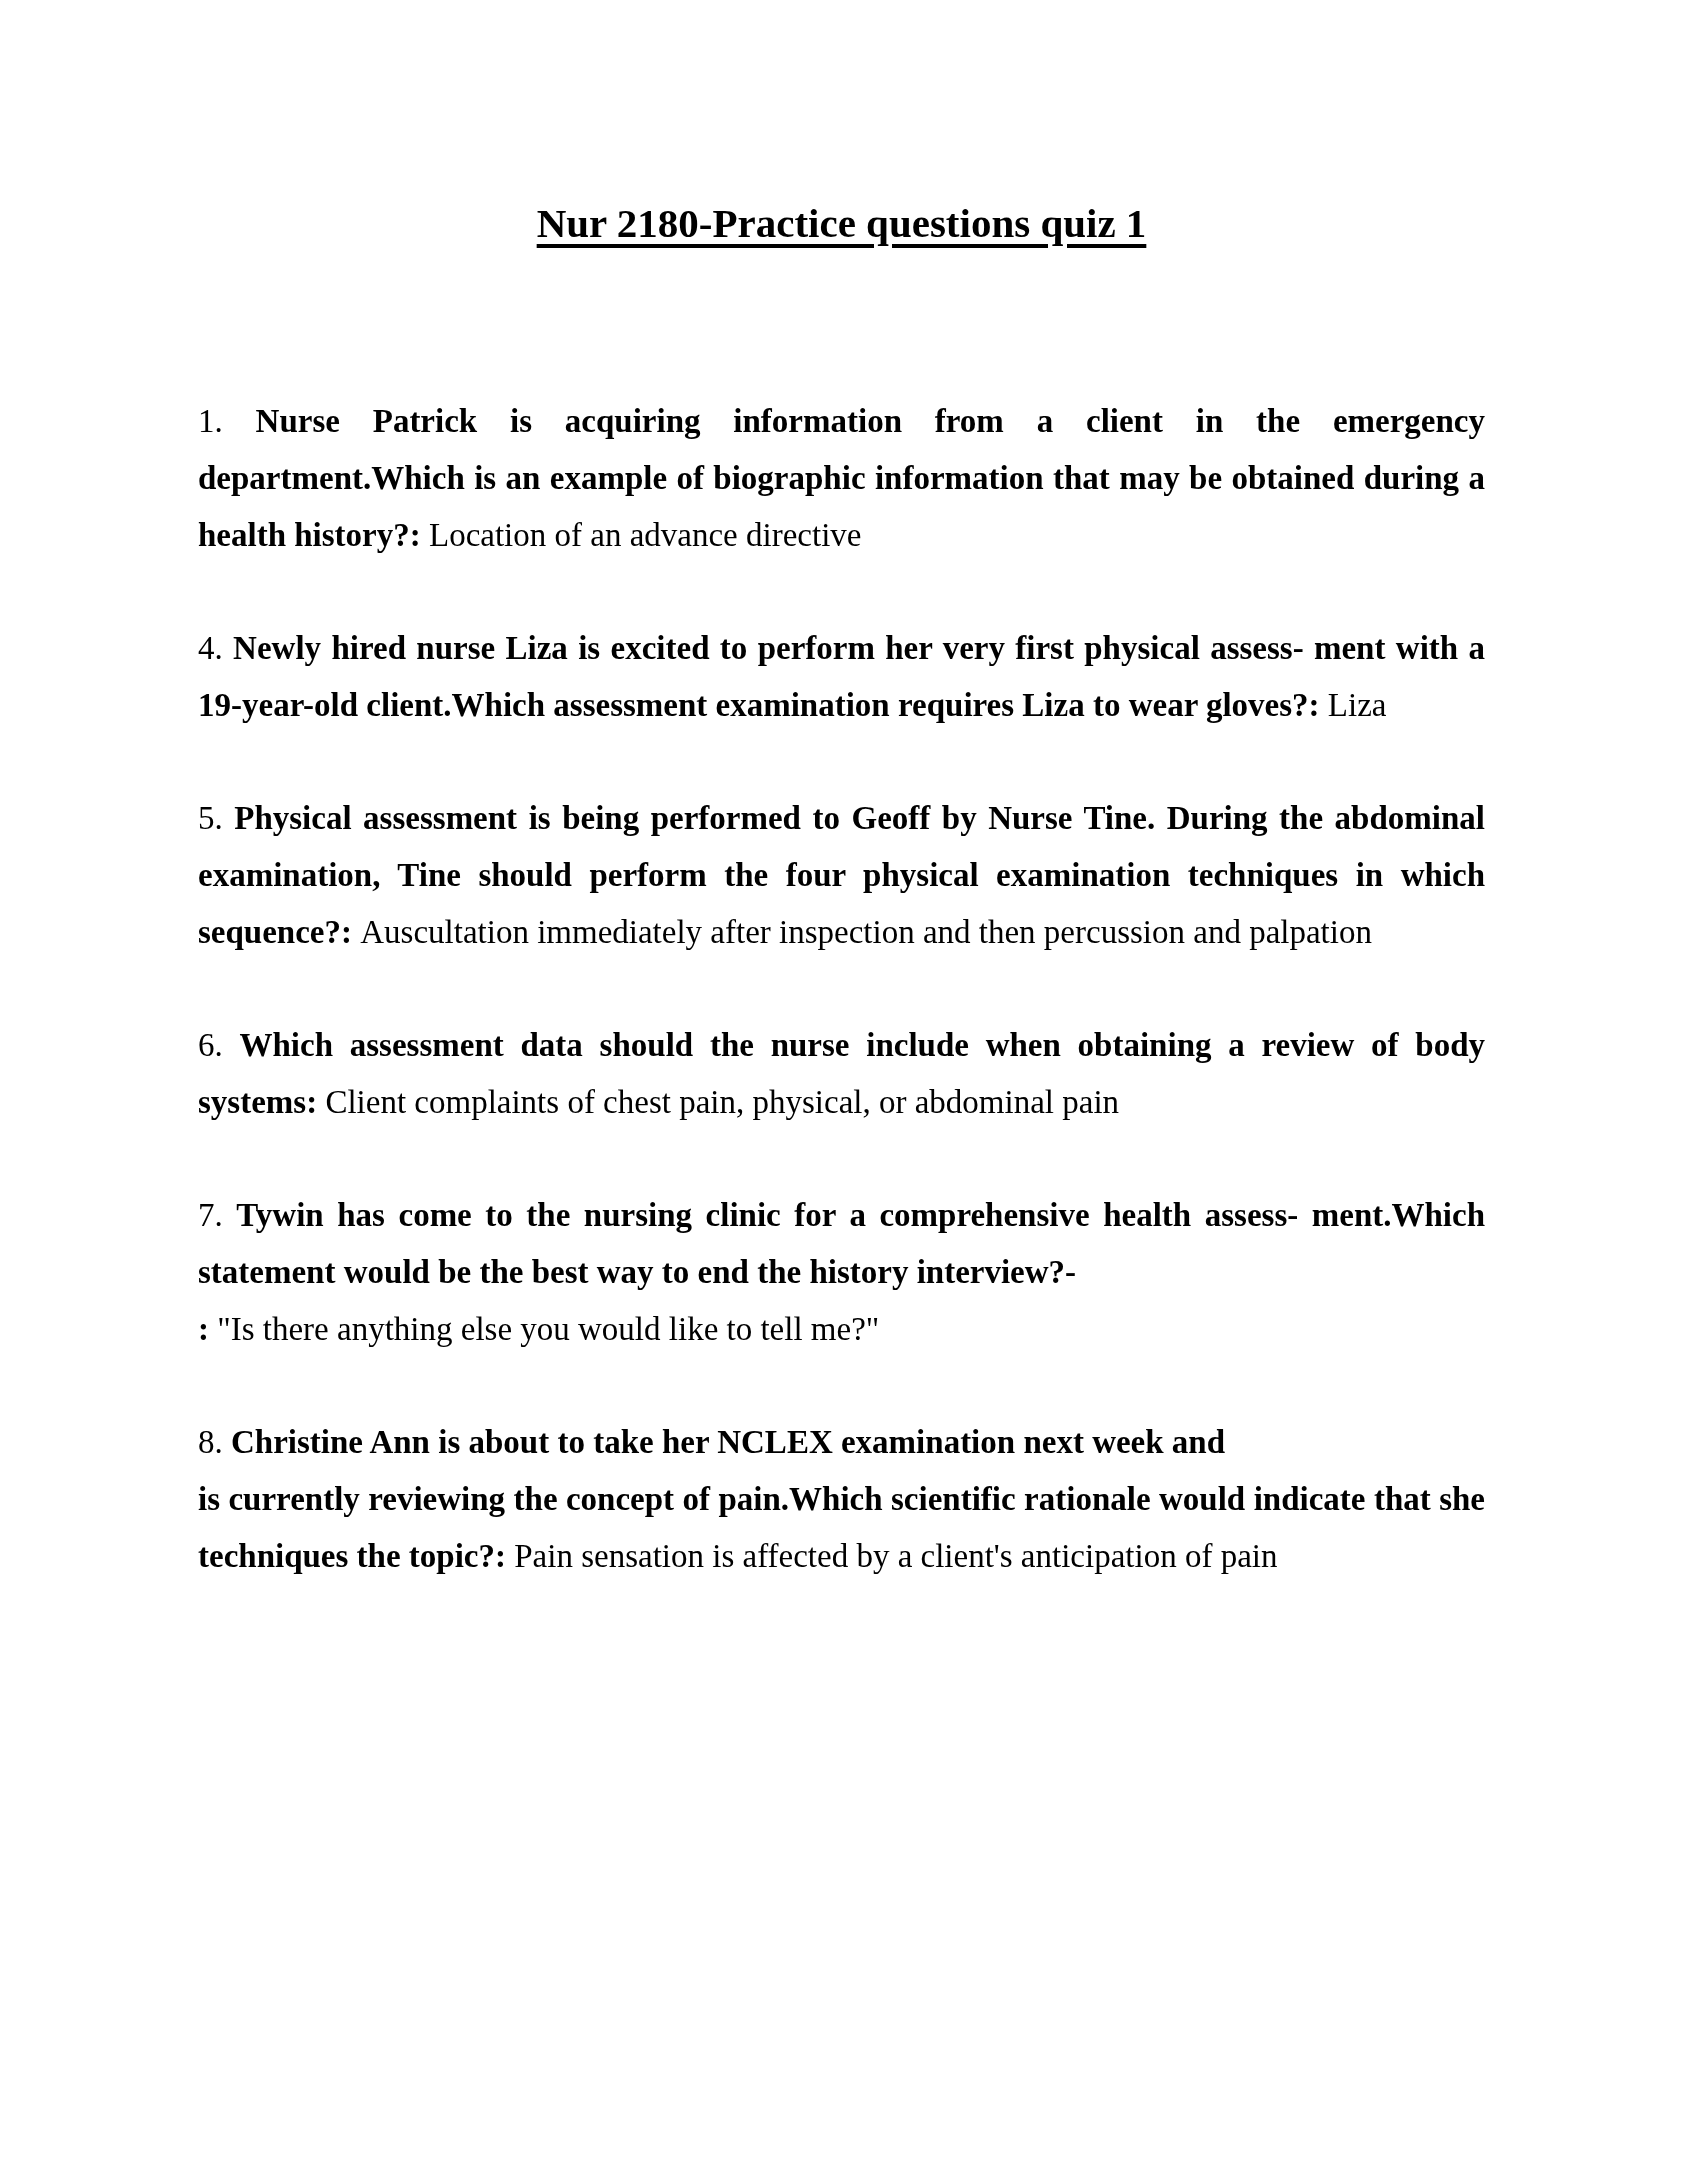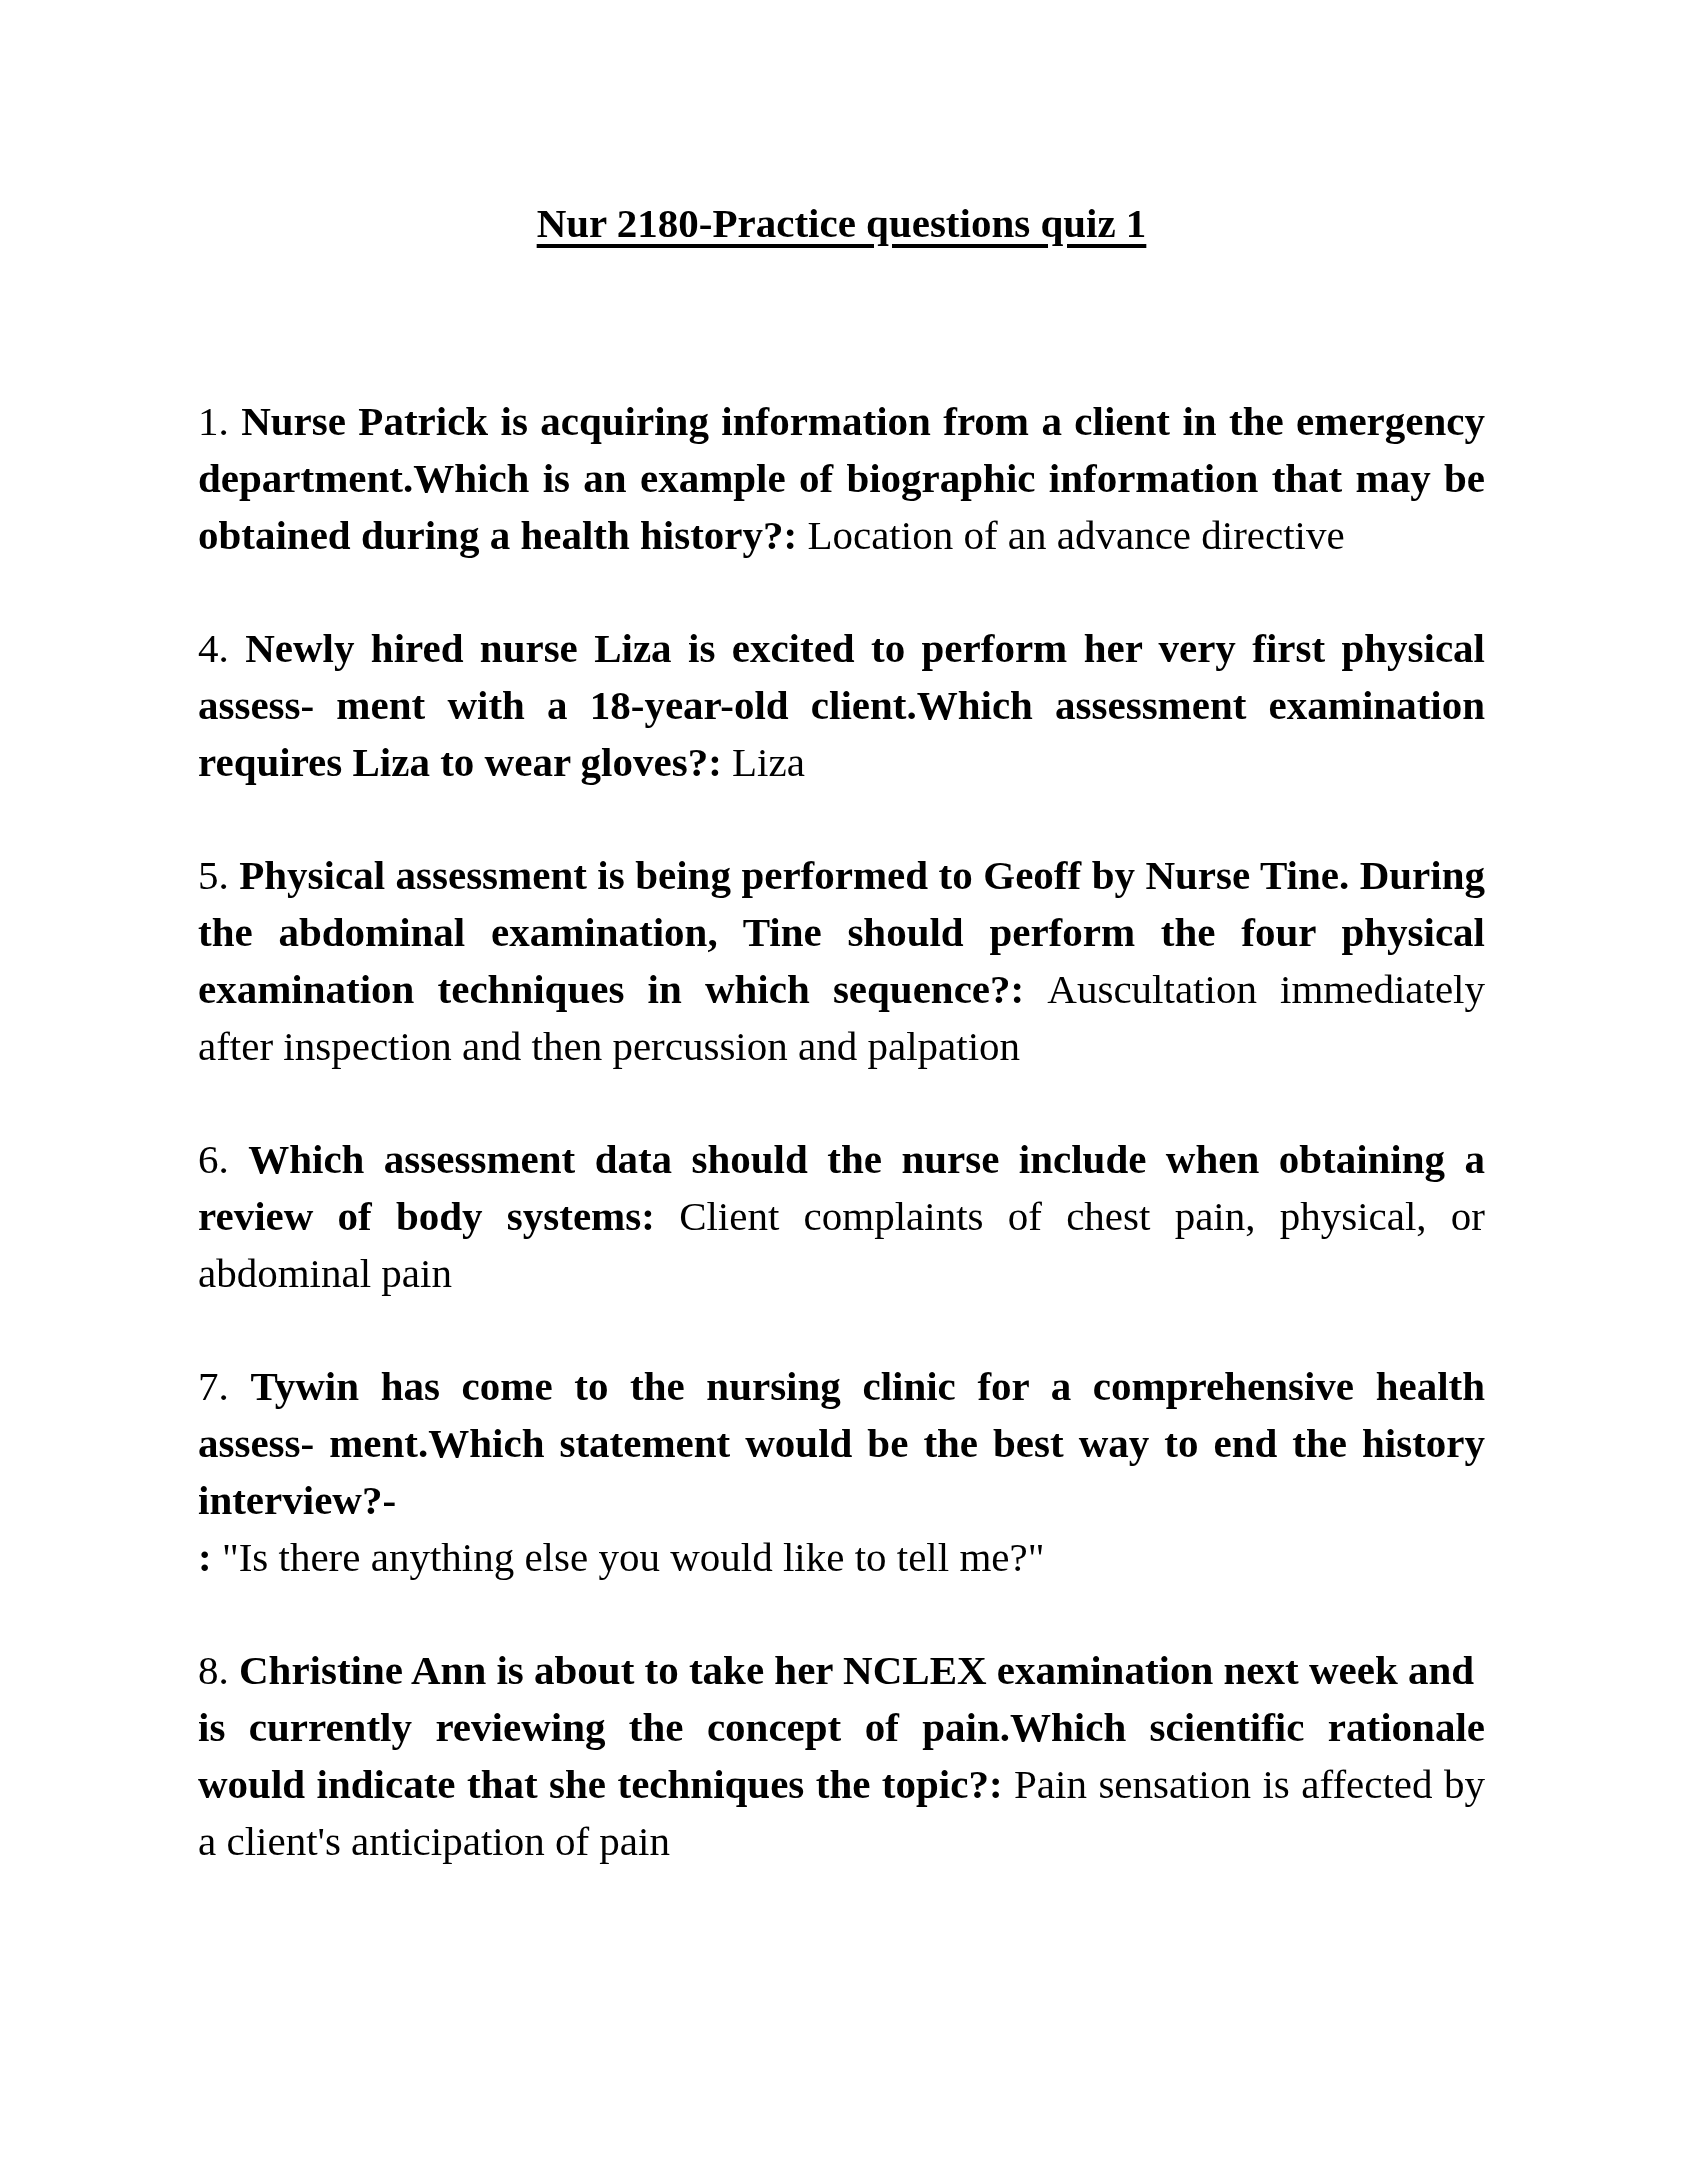--- a/index.html
+++ b/index.html
@@ -29,35 +29,35 @@
     text-align: center;
     text-decoration: underline;
     text-decoration-thickness: 4px;
     text-underline-offset: 7px;
   }
   .questions {
     width: 1287px;
   }
   .question {
     margin: 0 0 56px 0;
-    font-size: 41px;
+    font-size: 33px;
     line-height: 57px;
     text-align: justify;
   }
   .question .bold {
     font-weight: bold;
   }
 </style>
 </head>
 <body>
 
 <div class="page">
   <h1 class="title">Nur 2180-Practice questions quiz 1</h1>
   <div class="questions">
       <p class="question"><span class="seg">1. </span><span class="seg bold">Nurse Patrick is acquiring information from a client in the emergency department.Which is an example of biographic information that may be obtained during a health history?: </span><span class="seg">Location of an advance directive</span></p>
-      <p class="question"><span class="seg">4. </span><span class="seg bold">Newly hired nurse Liza is excited to perform her very first physical assess- ment with a 18-year-old client.Which assessment examination requires Liza to wear gloves?: </span><span class="seg">Liza</span></p>
+      <p class="question"><span class="seg">4. </span><span class="seg bold">Newly hired nurse Liza is excited to perform her very first physical assess- ment with a 19-year-old client.Which assessment examination requires Liza to wear gloves?: </span><span class="seg">Liza</span></p>
       <p class="question"><span class="seg">5. </span><span class="seg bold">Physical assessment is being performed to Geoff by Nurse Tine. During the abdominal examination, Tine should perform the four physical examination techniques in which sequence?: </span><span class="seg">Auscultation immediately after inspection and then percussion and palpation</span></p>
       <p class="question"><span class="seg">6. </span><span class="seg bold">Which assessment data should the nurse include when obtaining a review of body systems: </span><span class="seg">Client complaints of chest pain, physical, or abdominal pain</span></p>
       <p class="question"><span class="seg">7. </span><span class="seg bold">Tywin has come to the nursing clinic for a comprehensive health assess- ment.Which statement would be the best way to end the history interview?-</span><br><span class="seg bold">: </span><span class="seg">"Is there anything else you would like to tell me?"</span></p>
       <p class="question"><span class="seg">8. </span><span class="seg bold">Christine Ann is about to take her NCLEX examination next week and</span><br><span class="seg bold">is currently reviewing the concept of pain.Which scientific rationale would indicate that she techniques the topic?: </span><span class="seg">Pain sensation is affected by a client's anticipation of pain</span></p>
     </div>
 </div>
 
 
 </body></html>

